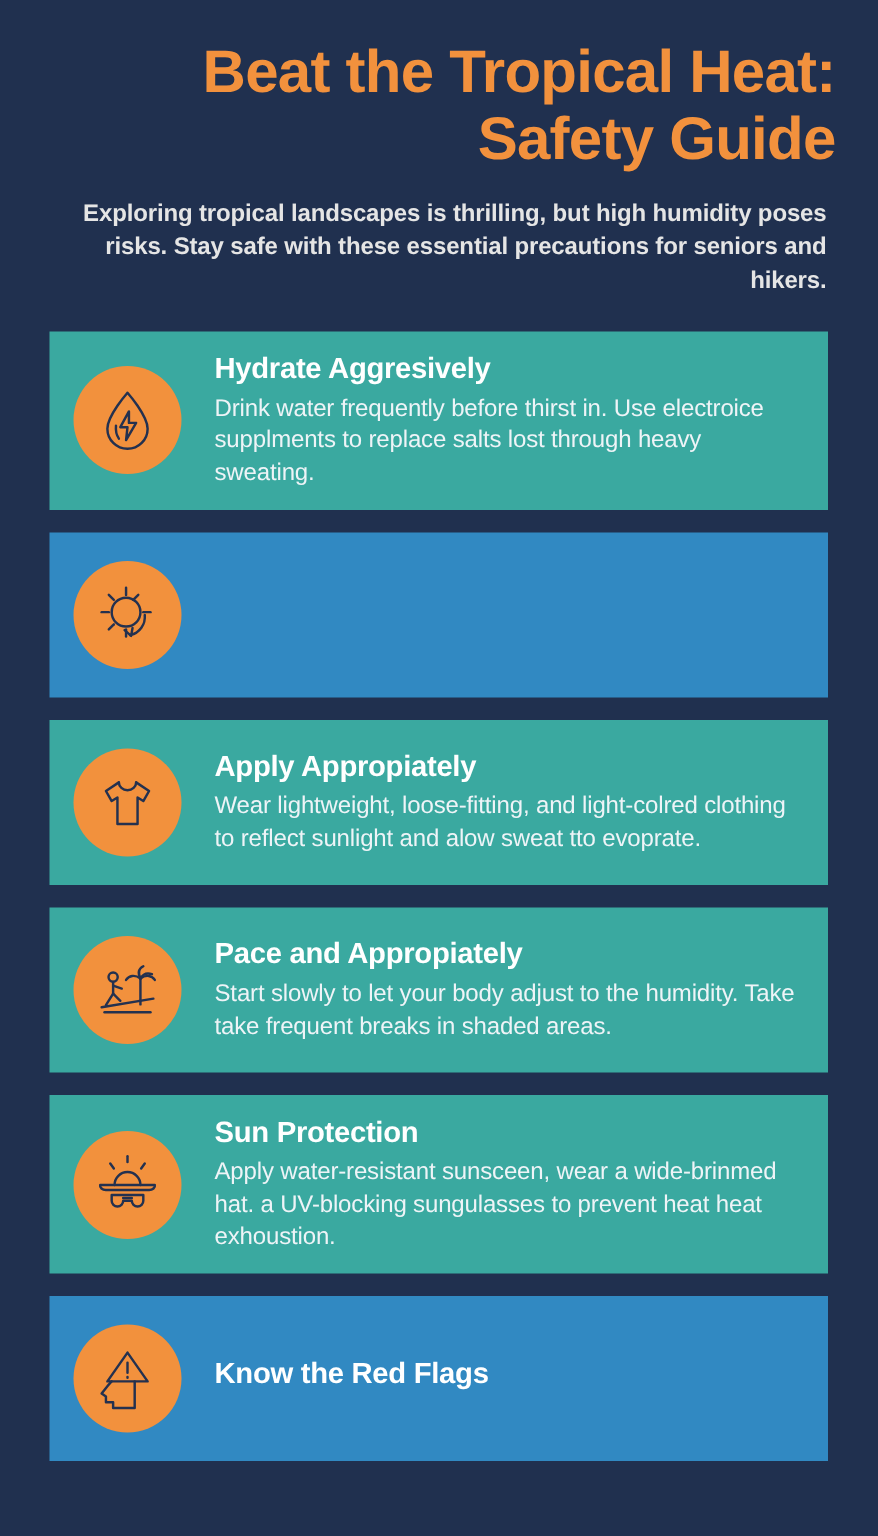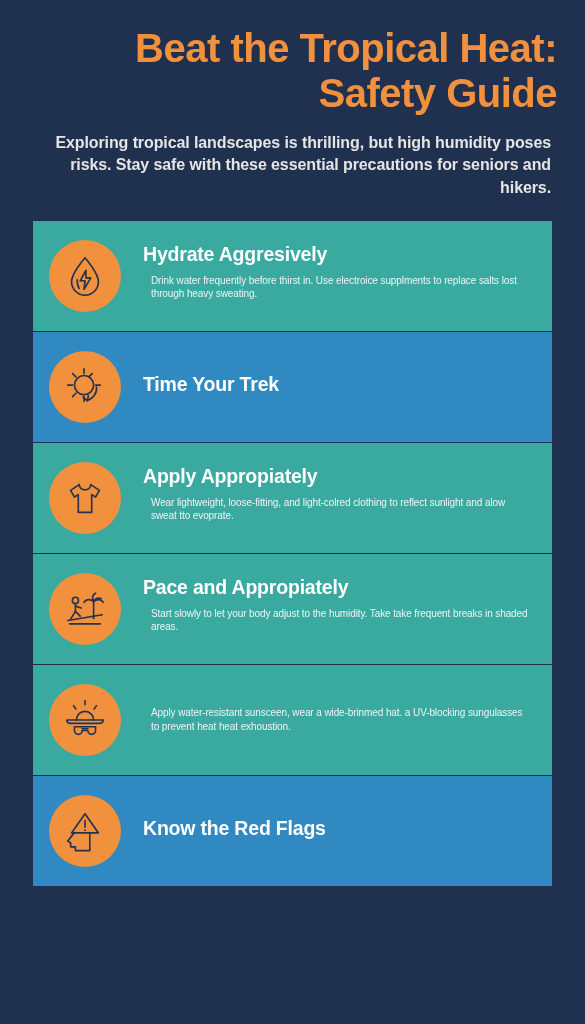--- a/index.html
+++ b/index.html
@@ -42,21 +42,21 @@
     margin: 16px 6px 0 6px;
     letter-spacing: -0.1px;
   }
 
   
   .cards {
     margin-top: 21px;
     padding: 0 33px;
     display: flex;
     flex-direction: column;
-    gap: 1px;
+    gap: 15px;
   }
   .card {
     display: flex;
     align-items: center;
     padding: 14px 16px 14px 16px;
     box-sizing: border-box;
     min-height: 110px;
   }
   .card.teal { background: #3aa9a0; }
   .card.blue { background: #3189c2; }
@@ -92,23 +92,23 @@
   .card-title {
     color: #ffffff;
     font-size: 19.5px;
     font-weight: bold;
     line-height: 1.2;
     letter-spacing: -0.2px;
     margin: 0 0 4px 0;
   }
   .card-desc {
     color: #eef4f7;
-    font-size: 10px;
+    font-size: 16px;
     line-height: 1.33;
-    margin: 8px;
+    margin: 0;
     letter-spacing: -0.1px;
   }
 </style>
 </head>
 <body>
 
 <div class="page">
 
   <div class="header">
     <h1 class="title">Beat the Tropical Heat: Safety Guide</h1>
@@ -140,21 +140,20 @@
           <path d="M6 22 h5"></path>
           <path d="M35 22 h5"></path>
           <path d="M11 10 l3.5 3.5"></path>
           <path d="M31.5 10 l-3.5 3.5"></path>
           <path d="M11 34 l3.5 -3.5"></path>
           <path d="M36 24 a13 13 0 0 1 -10 14"></path>
           <path d="M22 34.5 l4.5 4 l1 -5.5"></path>
         </svg>
       </div>
       <div class="card-text">
-        <div class="card-title">Time Your Trek</div>
       </div>
     </div>
 
     <div class="card teal">
       <div class="icon-wrap">
         <svg viewBox="0 0 48 48">
           <path d="M18 10 L9 16 l4 7 l4 -2.5 V39 h14 V20.5 l4 2.5 l4 -7 L30 10"></path>
           <path d="M18 10 a6 5.5 0 0 0 12 0"></path>
         </svg>
       </div>
@@ -192,20 +191,21 @@
           <path d="M24 4 v4"></path>
           <path d="M12 9 l2.5 3.5"></path>
           <path d="M36 9 l-2.5 3.5"></path>
           <path d="M15 24 a9 9 0 0 1 18 0"></path>
           <path d="M5 24 h38 a4 3 0 0 1 -4 3.5 H9 a4 3 0 0 1 -4 -3.5 Z"></path>
           <path d="M13 31 h22 v4 a4 4 0 0 1 -8 0 h-6 a4 4 0 0 1 -8 0 z"></path>
           <path d="M21 33 h6"></path>
         </svg>
       </div>
       <div class="card-text">
+        <div class="card-title">Sun Protection</div>
         <div class="card-desc">Apply water-resistant sunsceen, wear a wide-brinmed hat. a UV-blocking sungulasses to prevent heat heat exhoustion.</div>
       </div>
     </div>
 
     <div class="card blue">
       <div class="icon-wrap">
         <svg viewBox="0 0 48 48">
           <path d="M24 6 L38 26 H10 Z"></path>
           <path d="M24 13 v7"></path>
           <path d="M24 23 v0.5"></path>

